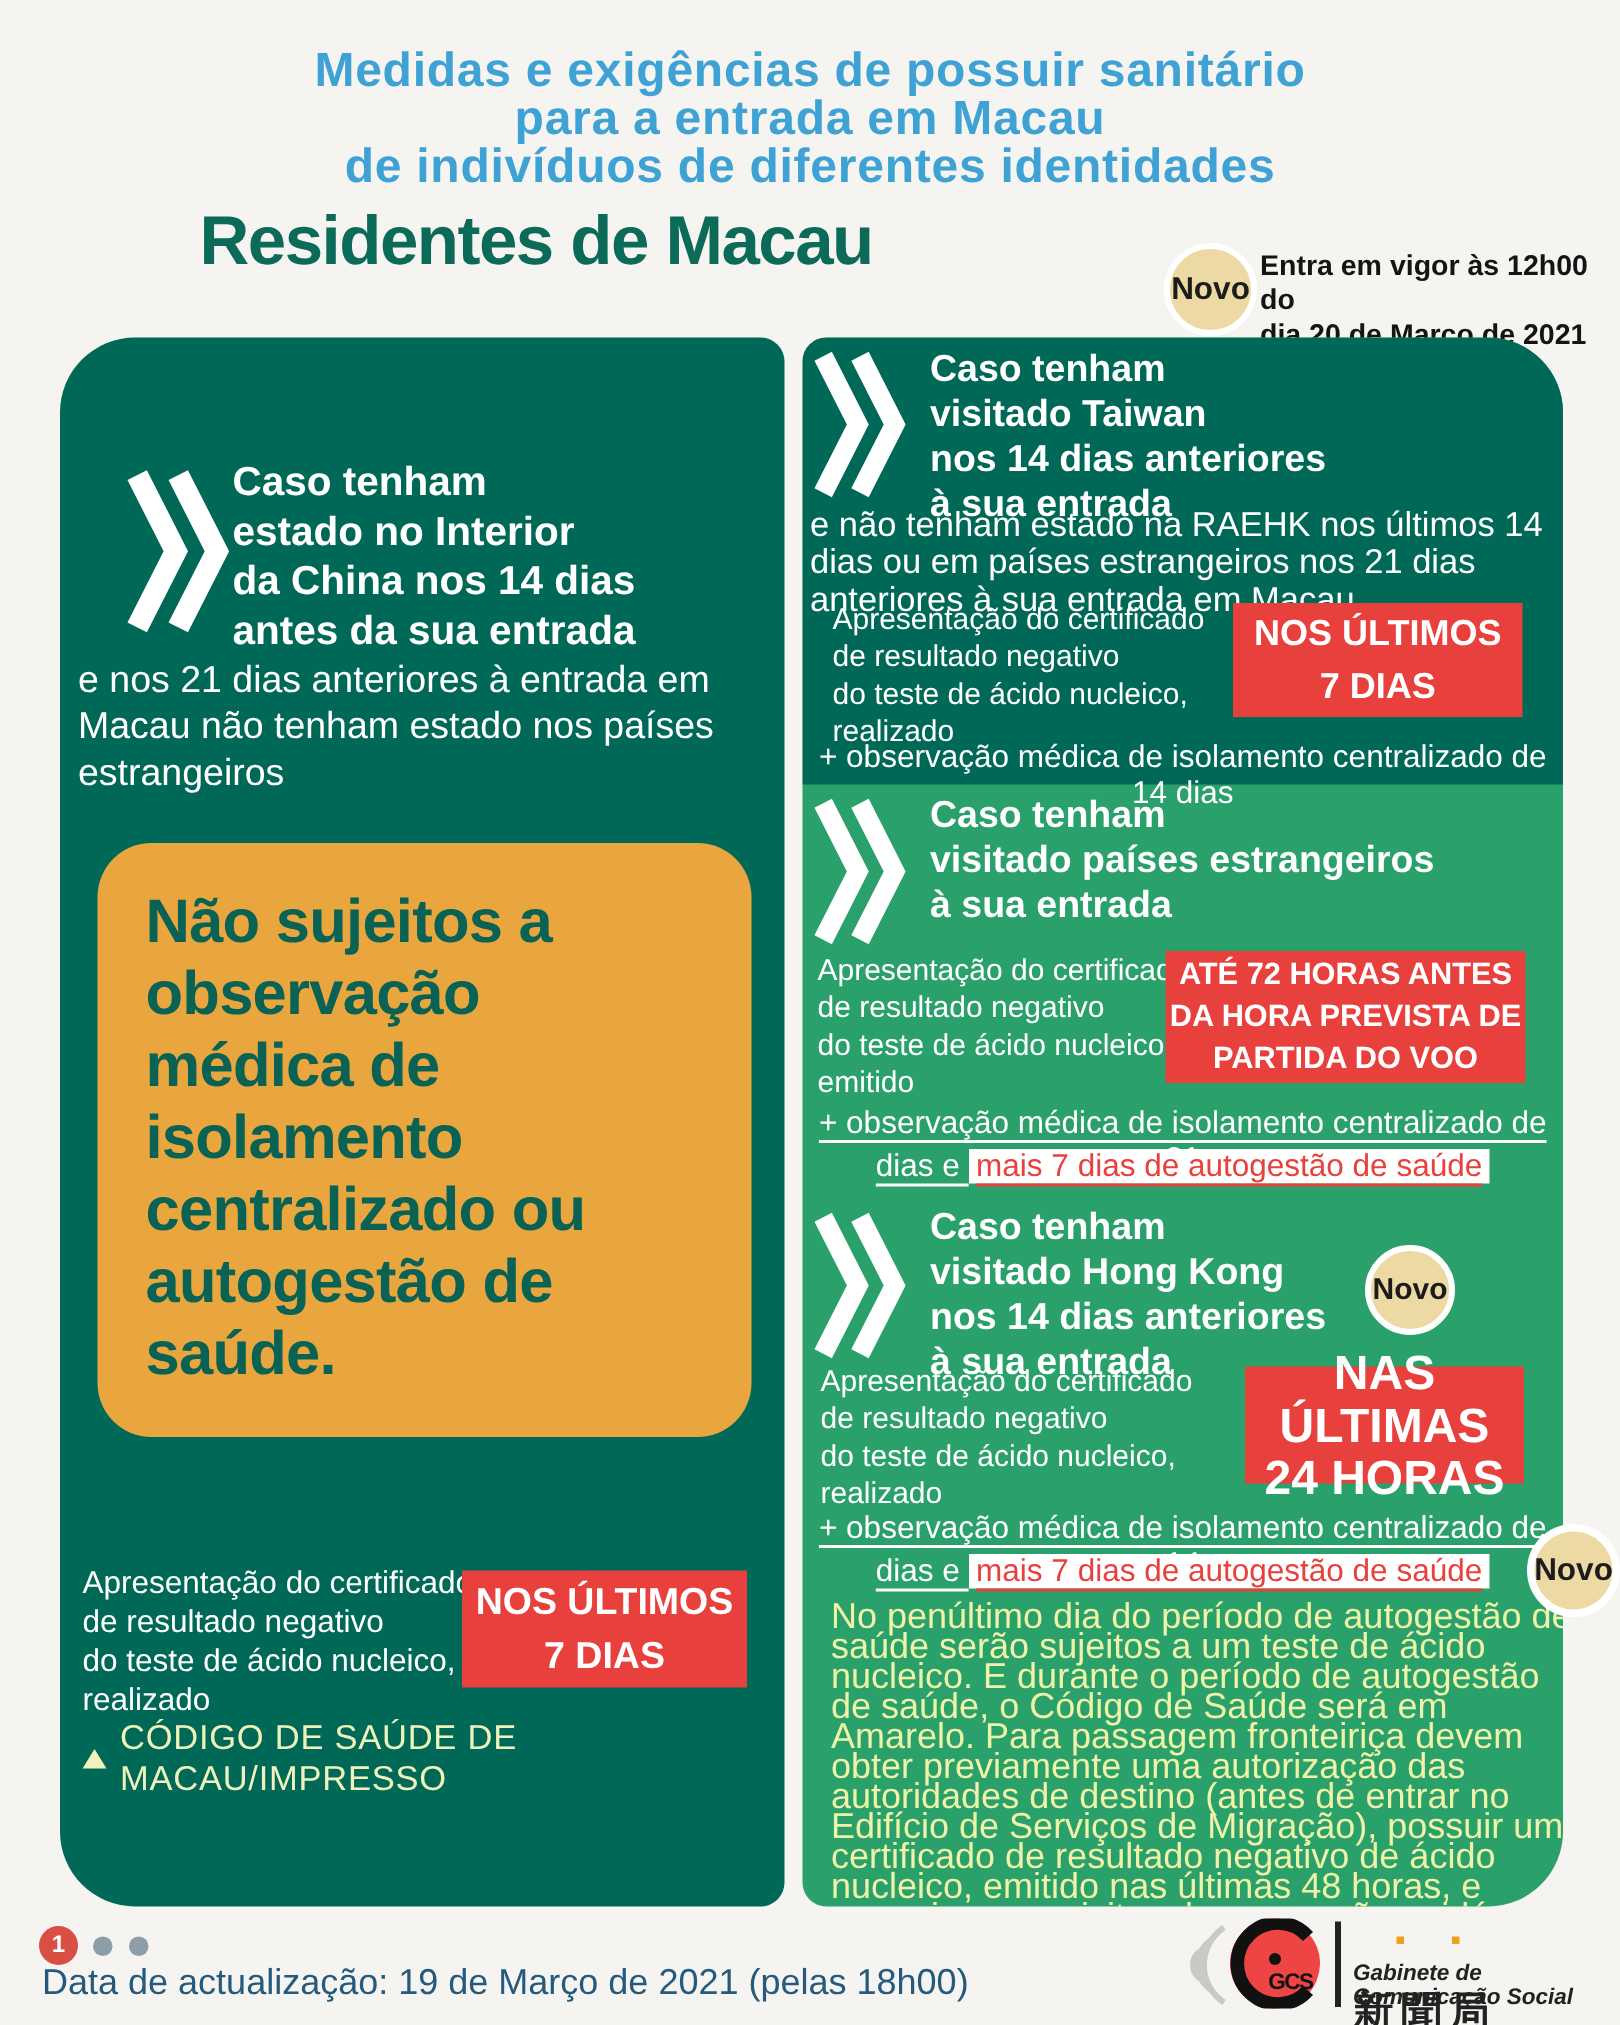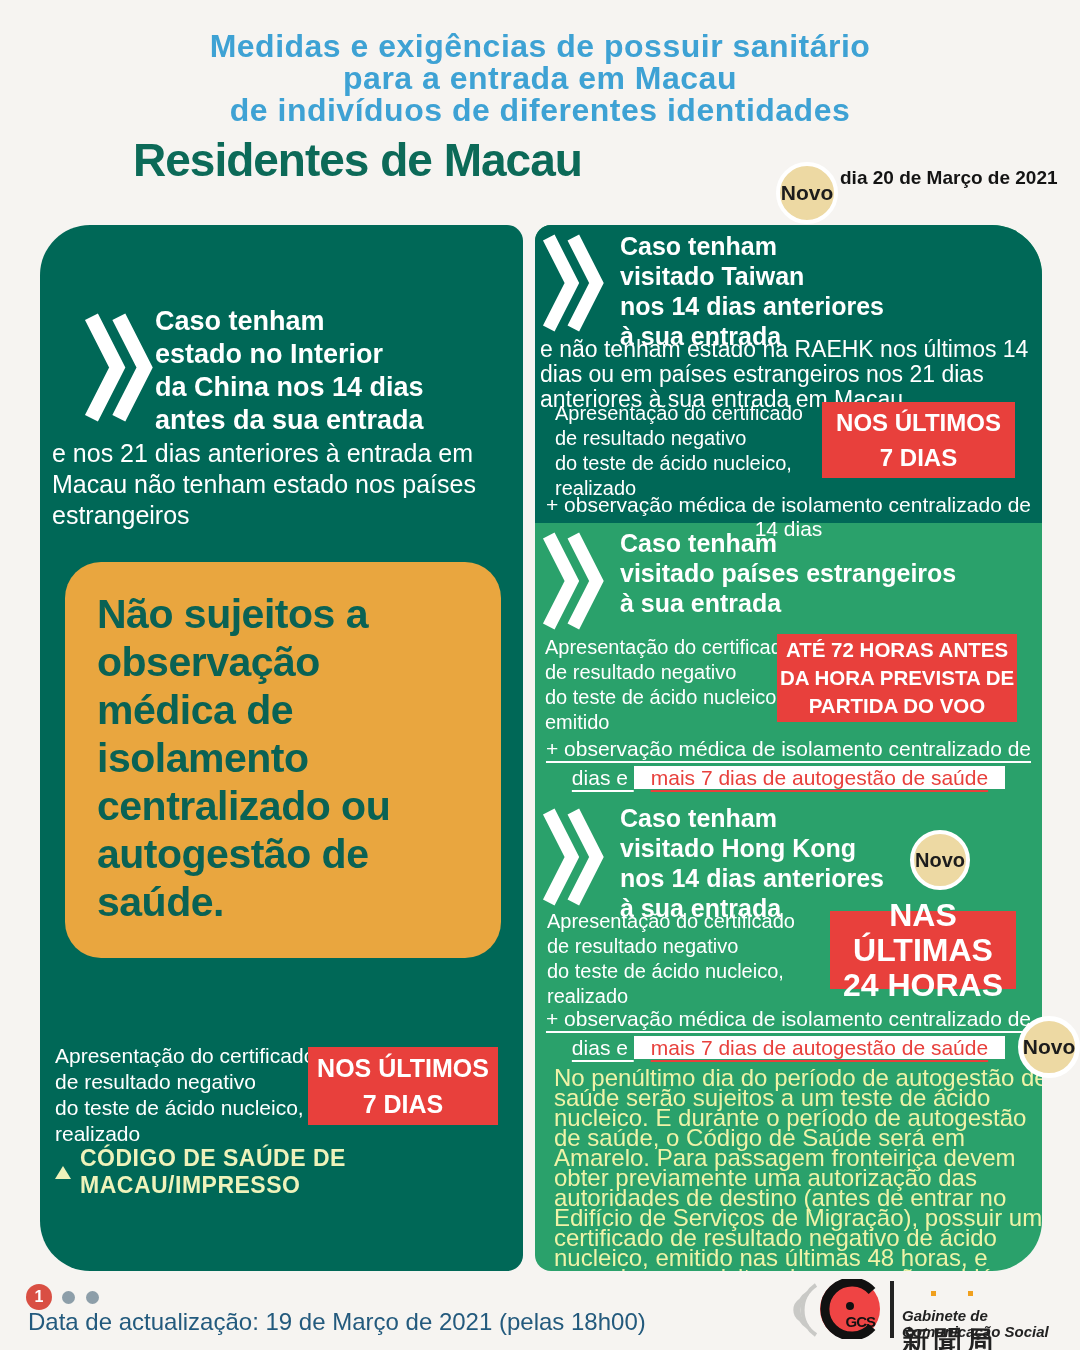--- a/index.html
+++ b/index.html
@@ -38,21 +38,21 @@
   .orange-box .txt { position:absolute; left:32px; top:28px; width:372px;
     color:#0a6254; font-weight:bold; font-size:41px; line-height:48px; letter-spacing:-0.5px; }
 
   .cert { color:#ffffff; font-size:20px; line-height:25px; }
   .lp-cert { left:15px; top:818px; font-size:21px; line-height:26px; }
 
   .badge { background:#e8403c; color:#ffffff; font-weight:bold; text-align:center;
     display:flex; flex-direction:column; justify-content:center; }
   .lp-badge { left:268px; top:822px; width:190px; height:78px; font-size:25px; line-height:36px; }
 
-  .lp-code { left:15px; top:920px; color:#eff3bb; font-weight:bold; font-size:23px;
+  .lp-code { left:15px; top:920px; color:#eff3bb; font-weight:normal; font-size:23px;
     display:flex; align-items:center; gap:9px; letter-spacing:0.5px; }
   .tri { width:0; height:0; border-left:8px solid transparent; border-right:8px solid transparent;
     border-bottom:13px solid #eff3bb; display:inline-block; }
 
   
   .tw-chev { left:8px; top:8px; }
   .tw-heading { left:85px; top:6px; }
   .tw-cond { left:5px; top:112px; width:497px; font-size:23px; line-height:25px; }
   .tw-cert { left:20px; top:176px; }
   .tw-badge { left:287px; top:177px; width:193px; height:76px; font-size:24px; line-height:35px; }
@@ -60,21 +60,21 @@
   .tw-obs { left:0; top:268px; }
 
   
   .fg-chev { left:8px; top:306px; }
   .fg-heading { left:85px; top:303px; }
   .fg-cert { left:10px; top:410px; }
   .fg-badge { left:242px; top:409px; width:240px; height:88px; font-size:20.5px; line-height:28px; }
   .u { text-decoration:underline; text-underline-offset:5px; text-decoration-thickness:2px; }
   .fg-obs1 { left:0; top:512px; }
   .fg-obs2 { left:0; top:541px; }
-  .hl { background:#ffffff; color:#e8403c; padding:0 17px;
+  .hl { background:#ffffff; color:#e8403c; padding:0 5px;
     text-decoration:underline; text-underline-offset:5px; text-decoration-thickness:2px; text-decoration-color:#e8403c; }
 
   
   .hk-chev { left:8px; top:582px; }
   .hk-heading { left:85px; top:578px; }
   .hk-novo { left:375px; top:605px; width:52px; height:52px; font-size:20px; }
   .hk-cert { left:12px; top:684px; }
   .hk-badge { left:295px; top:686px; width:186px; height:78px; font-size:32px; line-height:35px; }
   .hk-obs1 { left:0; top:782px; }
   .hk-obs2 { left:0; top:811px; }
@@ -107,20 +107,21 @@
 <div class="page">
 
   <div class="abs h-blue">
     <div>Medidas e exigências de possuir sanitário</div>
     <div>para a entrada em Macau</div>
     <div>de indivíduos de diferentes identidades</div>
   </div>
   <div class="abs main-title">Residentes de Macau</div>
   <div class="abs novo-badge novo-h">Novo</div>
   <div class="abs effective">
+    <div>Entra em vigor às 12h00 do</div>
     <div>dia 20 de Março de 2021</div>
   </div>
 
   <div class="abs left-panel">
     <svg class="abs chev" style="left:45px; top:75px;" width="58" height="135" viewBox="0 0 72 130">
       <path d="M8 2 L40 65 L8 128" fill="none" stroke="#ffffff" stroke-width="18"></path>
       <path d="M42 2 L74 65 L42 128" fill="none" stroke="#ffffff" stroke-width="18"></path>
     </svg>
     <div class="abs heading lp-heading">
       <div>Caso tenham</div>

